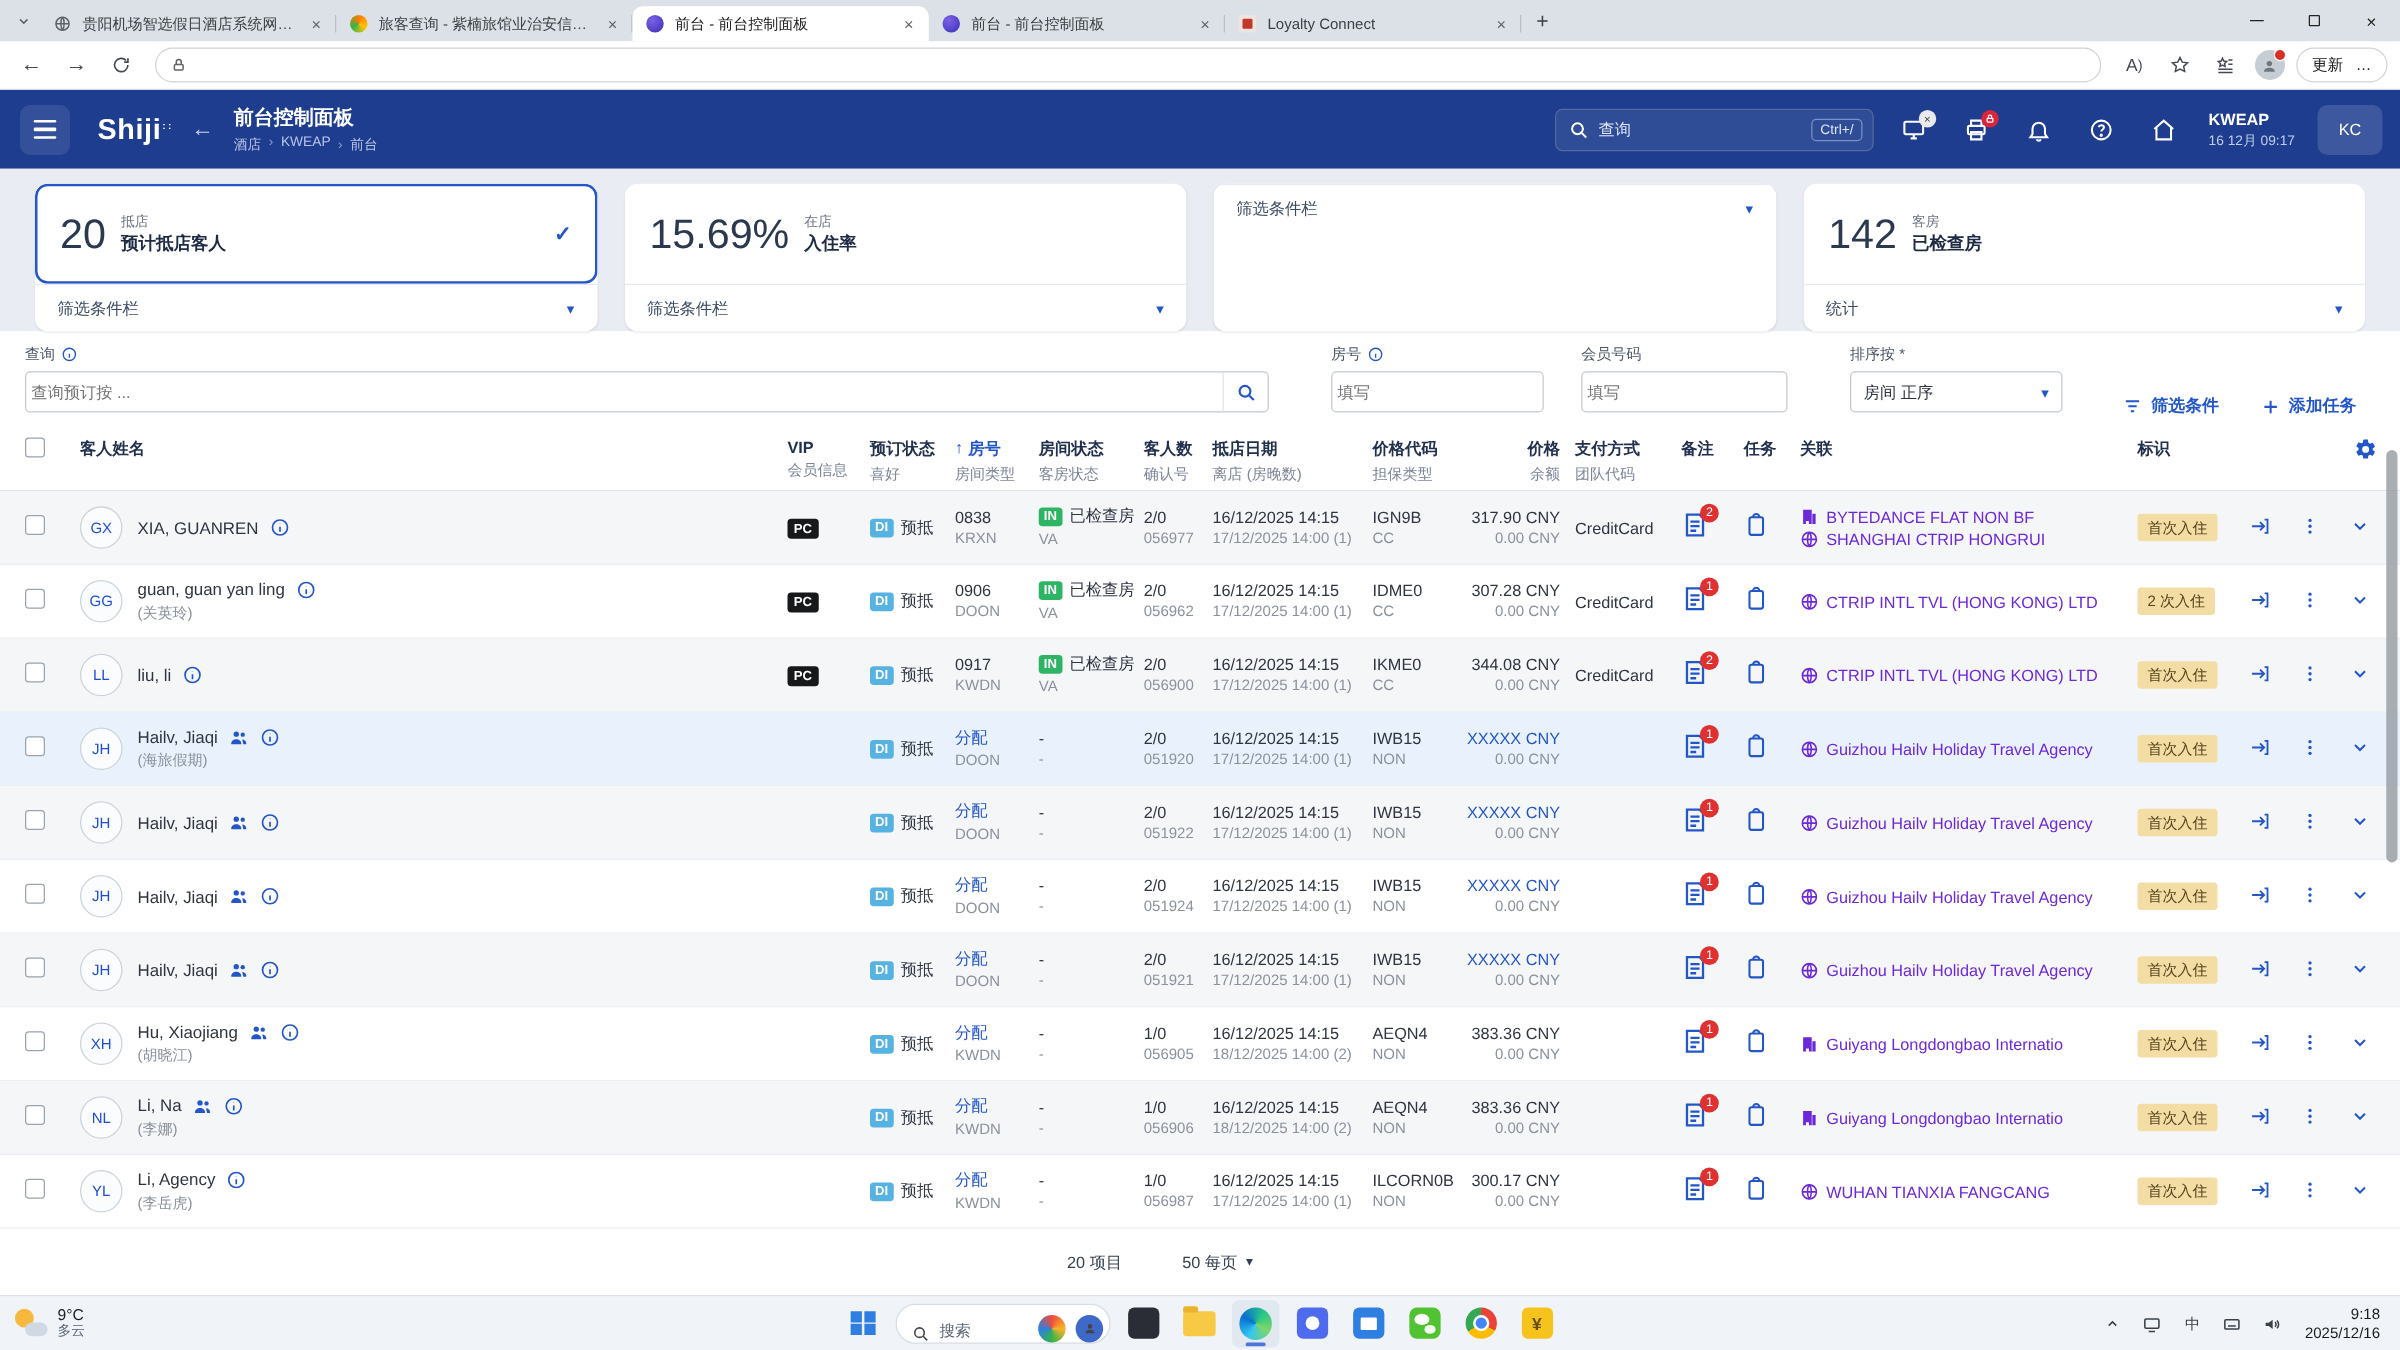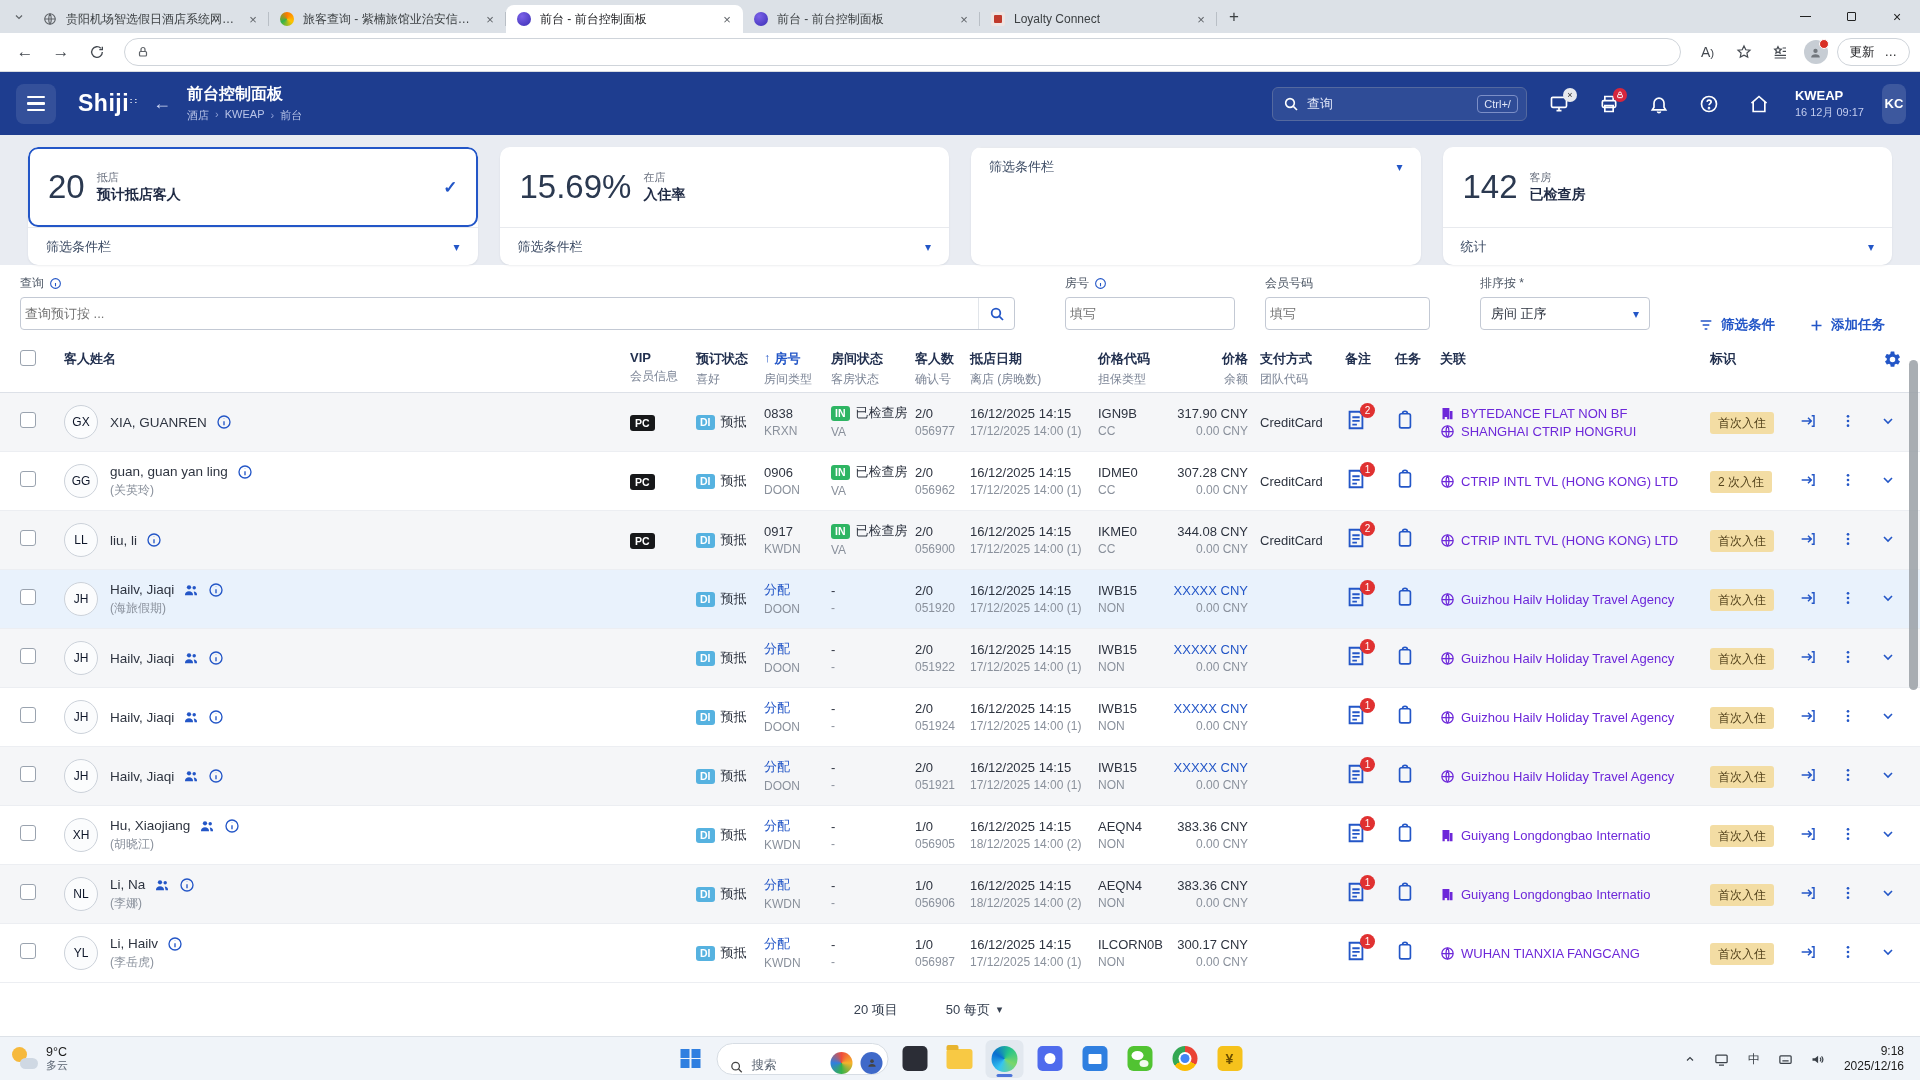--- a/index.html
+++ b/index.html
@@ -49,21 +49,21 @@
   .hspacer { flex:1; }
   .hsearch { width:255px; height:34px; background:rgba(255,255,255,.08); border:1px solid #54699f; border-radius:6px; display:flex; align-items:center; padding:0 8px 0 10px; gap:8px; }
   .hsearch .ph { flex:1; font-size:13px; color:#dfe5f7; }
   .kbd { font-size:11px; color:#dfe5f7; border:1px solid #7c8fc7; border-radius:4px; padding:2px 6px; }
   .hicon { width:36px; height:36px; display:flex; align-items:center; justify-content:center; color:#fff; position:relative; }
   .hbadge { position:absolute; top:2px; right:0; width:14px; height:14px; border-radius:50%; background:#e8eaee; color:#333; font-size:9px; display:flex; align-items:center; justify-content:center; }
   .hbadge.red { background:#d7263d; color:#fff; }
   .propblock { display:flex; flex-direction:column; align-items:flex-start; gap:2px; margin:0 4px; }
   .propcode { font-size:13px; font-weight:bold; }
   .propdate { font-size:11px; color:#c3cdef; }
-  .useravatar { width:24px; height:40px; border-radius:8px; background:rgba(255,255,255,.14); display:flex; align-items:center; justify-content:center; font-size:13px; font-weight:bold; }
+  .useravatar { width:52px; height:40px; border-radius:8px; background:rgba(255,255,255,.14); display:flex; align-items:center; justify-content:center; font-size:13px; font-weight:normal; }
 
   
   .stats { height:130px; background:#e9ecf2; padding:12px 28px 0; display:grid; grid-template-columns:repeat(4,1fr); gap:22px; }
   .card { background:#fff; border-radius:10px; box-shadow:0 1px 2px rgba(30,40,70,.08); display:flex; flex-direction:column; overflow:hidden; }
   .card-top { flex:1; display:flex; align-items:center; gap:12px; padding:0 18px; border:2.5px solid transparent; border-radius:10px; }
   .card-top.selected { border-color:#2356c7; }
   .card-num { font-size:33px; color:#2b3950; }
   .card-lbls { display:flex; flex-direction:column; gap:1px; }
   .card-tag { font-size:11px; color:#6b7280; }
   .card-label { font-size:14px; font-weight:bold; color:#1f2a44; }
@@ -98,21 +98,21 @@
   .th.sorted .t1 { color:#2356c7; }
   .th-price { align-items:flex-end; padding-right:12px; }
   .gear { color:#2356c7; justify-self:end; padding-right:8px; }
 
   .trow { height:59px; border-bottom:1px solid #eceef2; background:#fff; }
   .trow.odd { background:#f5f6f8; }
   .trow.highlighted { background:#e9f2fc; }
   .checkbox { width:16px; height:16px; border:1.5px solid #9aa3af; border-radius:3px; background:#fff; display:inline-block; }
   .cell { min-width:0; }
   .c-name { display:flex; align-items:center; gap:12px; }
-  .gavatar { width:34px; height:34px; flex:0 0 34px; border-radius:50%; border:1px solid #ccd2da; background:#fbfcfd; color:#0f172a; font-size:12px; display:flex; align-items:center; justify-content:center; }
+  .gavatar { width:34px; height:34px; flex:0 0 34px; border-radius:50%; border:1px solid #ccd2da; background:#fbfcfd; color:#1d4ed8; font-size:12px; display:flex; align-items:center; justify-content:center; }
   .name-wrap { display:flex; flex-direction:column; gap:2px; min-width:0; }
   .name-line { display:flex; align-items:center; gap:9px; }
   .gname { font-size:13.5px; color:#2e3440; white-space:nowrap; }
   .alt { font-size:12px; color:#8a919c; }
   .ic16 { width:16px; height:16px; color:#2356c7; flex:0 0 16px; }
   .vip-badge { background:#17181a; color:#fff; font-size:10.5px; font-weight:bold; border-radius:3px; padding:2px 5px; }
   .line1 { font-size:13px; color:#2e3440; display:flex; align-items:center; gap:6px; white-space:nowrap; }
   .line2 { font-size:12px; color:#8a919c; margin-top:3px; white-space:nowrap; }
   .badge-di { background:#56b2e0; color:#fff; font-size:10.5px; font-weight:bold; border-radius:3px; padding:1.5px 4px; }
   .badge-in { background:#2eb563; color:#fff; font-size:10.5px; font-weight:bold; border-radius:3px; padding:1.5px 4px; }
@@ -1553,21 +1553,21 @@
           </svg>
       </span>
     </div>
   </div>
     <div class="gridrow trow">
     <div class="cell"><span class="checkbox"></span></div>
     <div class="cell c-name">
       <span class="gavatar">YL</span>
       <span class="name-wrap">
         <span class="name-line">
-          <span class="gname">Li, Hailv</span>
+          <span class="gname">Li, Agency</span>
 
           <span class="ic16">
             <svg viewBox="0 0 24 24" fill="none" stroke="currentColor" stroke-width="2">
                 <circle cx="12" cy="12" r="9"></circle>
                 <path d="M12 11v6M12 7.2v.2"></path>
               </svg>
           </span>
         </span>
         <span class="alt">(李岳虎)</span>
       </span>

